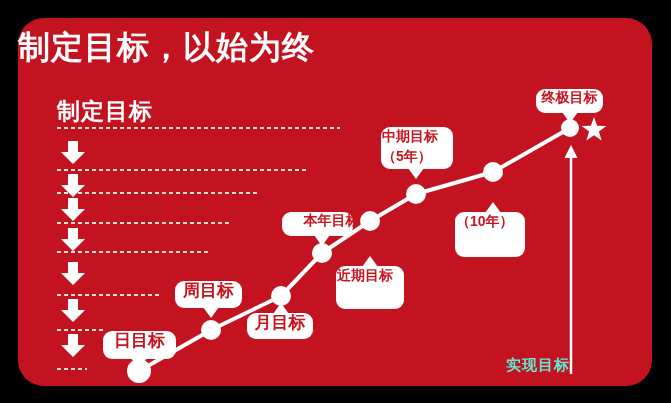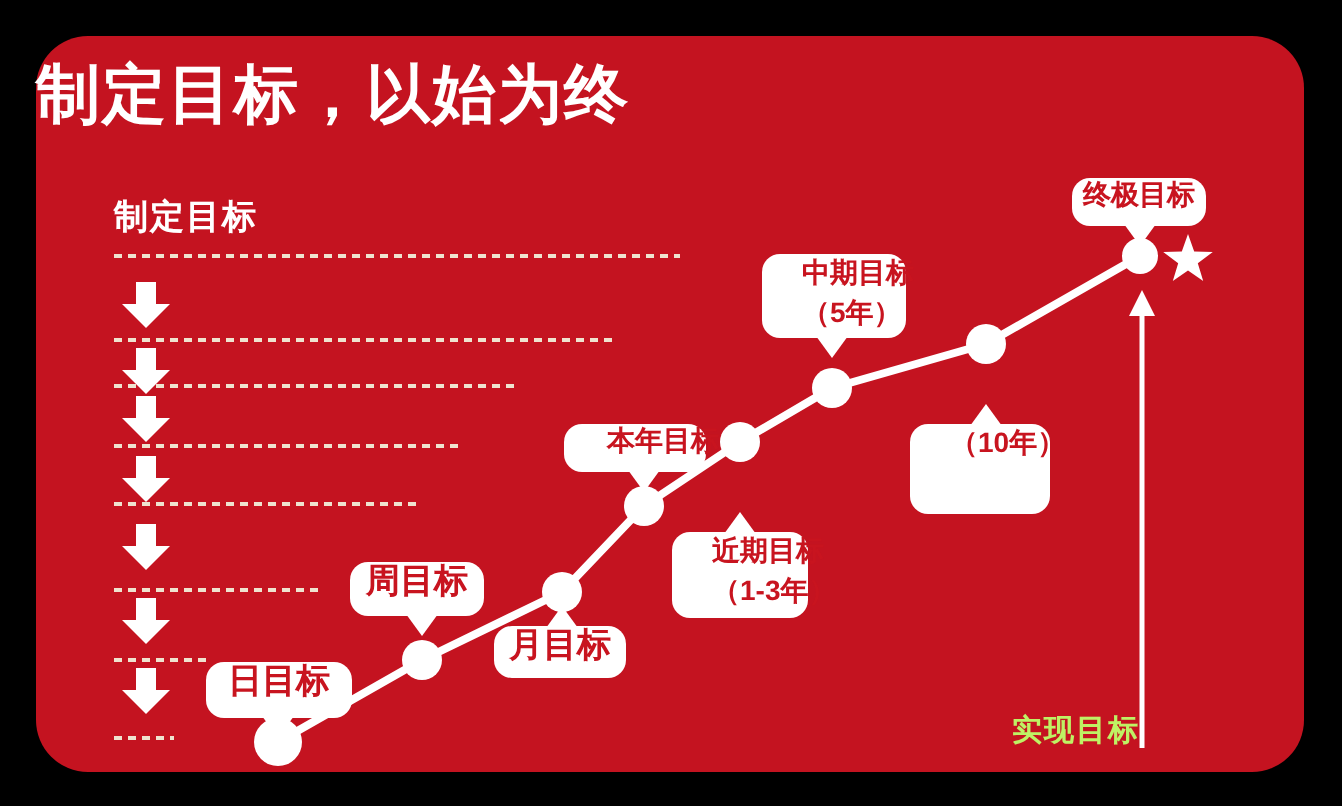--- a/index.html
+++ b/index.html
@@ -12,38 +12,38 @@
     position:absolute;left:18px;top:18px;width:634px;height:368px;
     background:var(--card,#c41320);border-radius:26px;
   }
   .page-title{
     position:absolute;left:18px;top:31px;width:634px;
     text-align:left;color:#fff;font-size:32px;font-weight:bold;
     letter-spacing:1px;line-height:1;
   }
   .left-heading{
     position:absolute;left:57px;top:100px;color:#fff;
-    font-size:17px;font-weight:bold;line-height:1;letter-spacing:1px;
+    font-size:23px;font-weight:bold;line-height:1;letter-spacing:1px;
   }
   svg.overlay{position:absolute;left:0;top:0;z-index:2;}
   .bubble{
     position:absolute;z-index:3;background:var(--bubble,#ffffff);
     border-radius:9px;color:var(--bubbletext,#c8141f);font-weight:bold;
     display:flex;flex-direction:column;align-items:center;justify-content:flex-start;
     font-size:17px;line-height:1.2;box-sizing:border-box;white-space:nowrap;
   }
   .bubble.sm{font-size:14px;}
-  .bubble.two{font-size:14px;line-height:1.4;align-items:flex-start;padding-left:20px;}
+  .bubble.two{font-size:14px;line-height:1.4;align-items:flex-start;padding-left:1px;}
   .tail{position:absolute;width:0;height:0;
     border-left:8px solid transparent;border-right:8px solid transparent;}
   .tail.down{bottom:-10px;border-top:11px solid var(--bubble,#ffffff);}
   .tail.up{top:-10px;border-bottom:11px solid var(--bubble,#ffffff);}
   .achieve-label{
     position:absolute;left:506px;top:356px;z-index:3;
-    color:#bef264;font-size:15px;font-weight:bold;letter-spacing:1px;
+    color:#5eead4;font-size:15px;font-weight:bold;letter-spacing:1px;
   }
 </style>
 </head>
 <body style="--card: #c41320; --bubble: #ffffff; --bubbletext: #c8141f; background: rgb(0, 0, 0);">
 
 <div class="card"></div>
 
 <div class="page-title">制定目标，以始为终</div>
 
 <div class="left-heading">制定目标</div>
@@ -90,21 +90,20 @@
     <div class="bubble" style="left: 247px; top: 313px; width: 66px; height: 26px;">
       <div>月目标</div>
       <div class="tail up" style="left: 26px;"></div>
     </div>
     <div class="bubble sm" style="left: 282px; top: 212px; width: 71px; height: 24px; padding-left: 28px;">
       <div>本年目标</div>
       <div class="tail down" style="left: 32px;"></div>
     </div>
     <div class="bubble two" style="left: 336px; top: 254px; width: 68px; height: 43px; margin-top: 12px;">
       <div>近期目标</div>
-      <div>（1-3年）</div>
       <div class="tail up" style="left: 26px;"></div>
     </div>
     <div class="bubble two" style="left: 381px; top: 127px; width: 72px; height: 42px;">
       <div>中期目标</div>
       <div>（5年）</div>
       <div class="tail down" style="left: 27px;"></div>
     </div>
     <div class="bubble two" style="left: 455px; top: 212px; width: 70px; height: 45px;">
       <div>（10年）</div>
       <div class="tail up" style="left: 30px;"></div>

